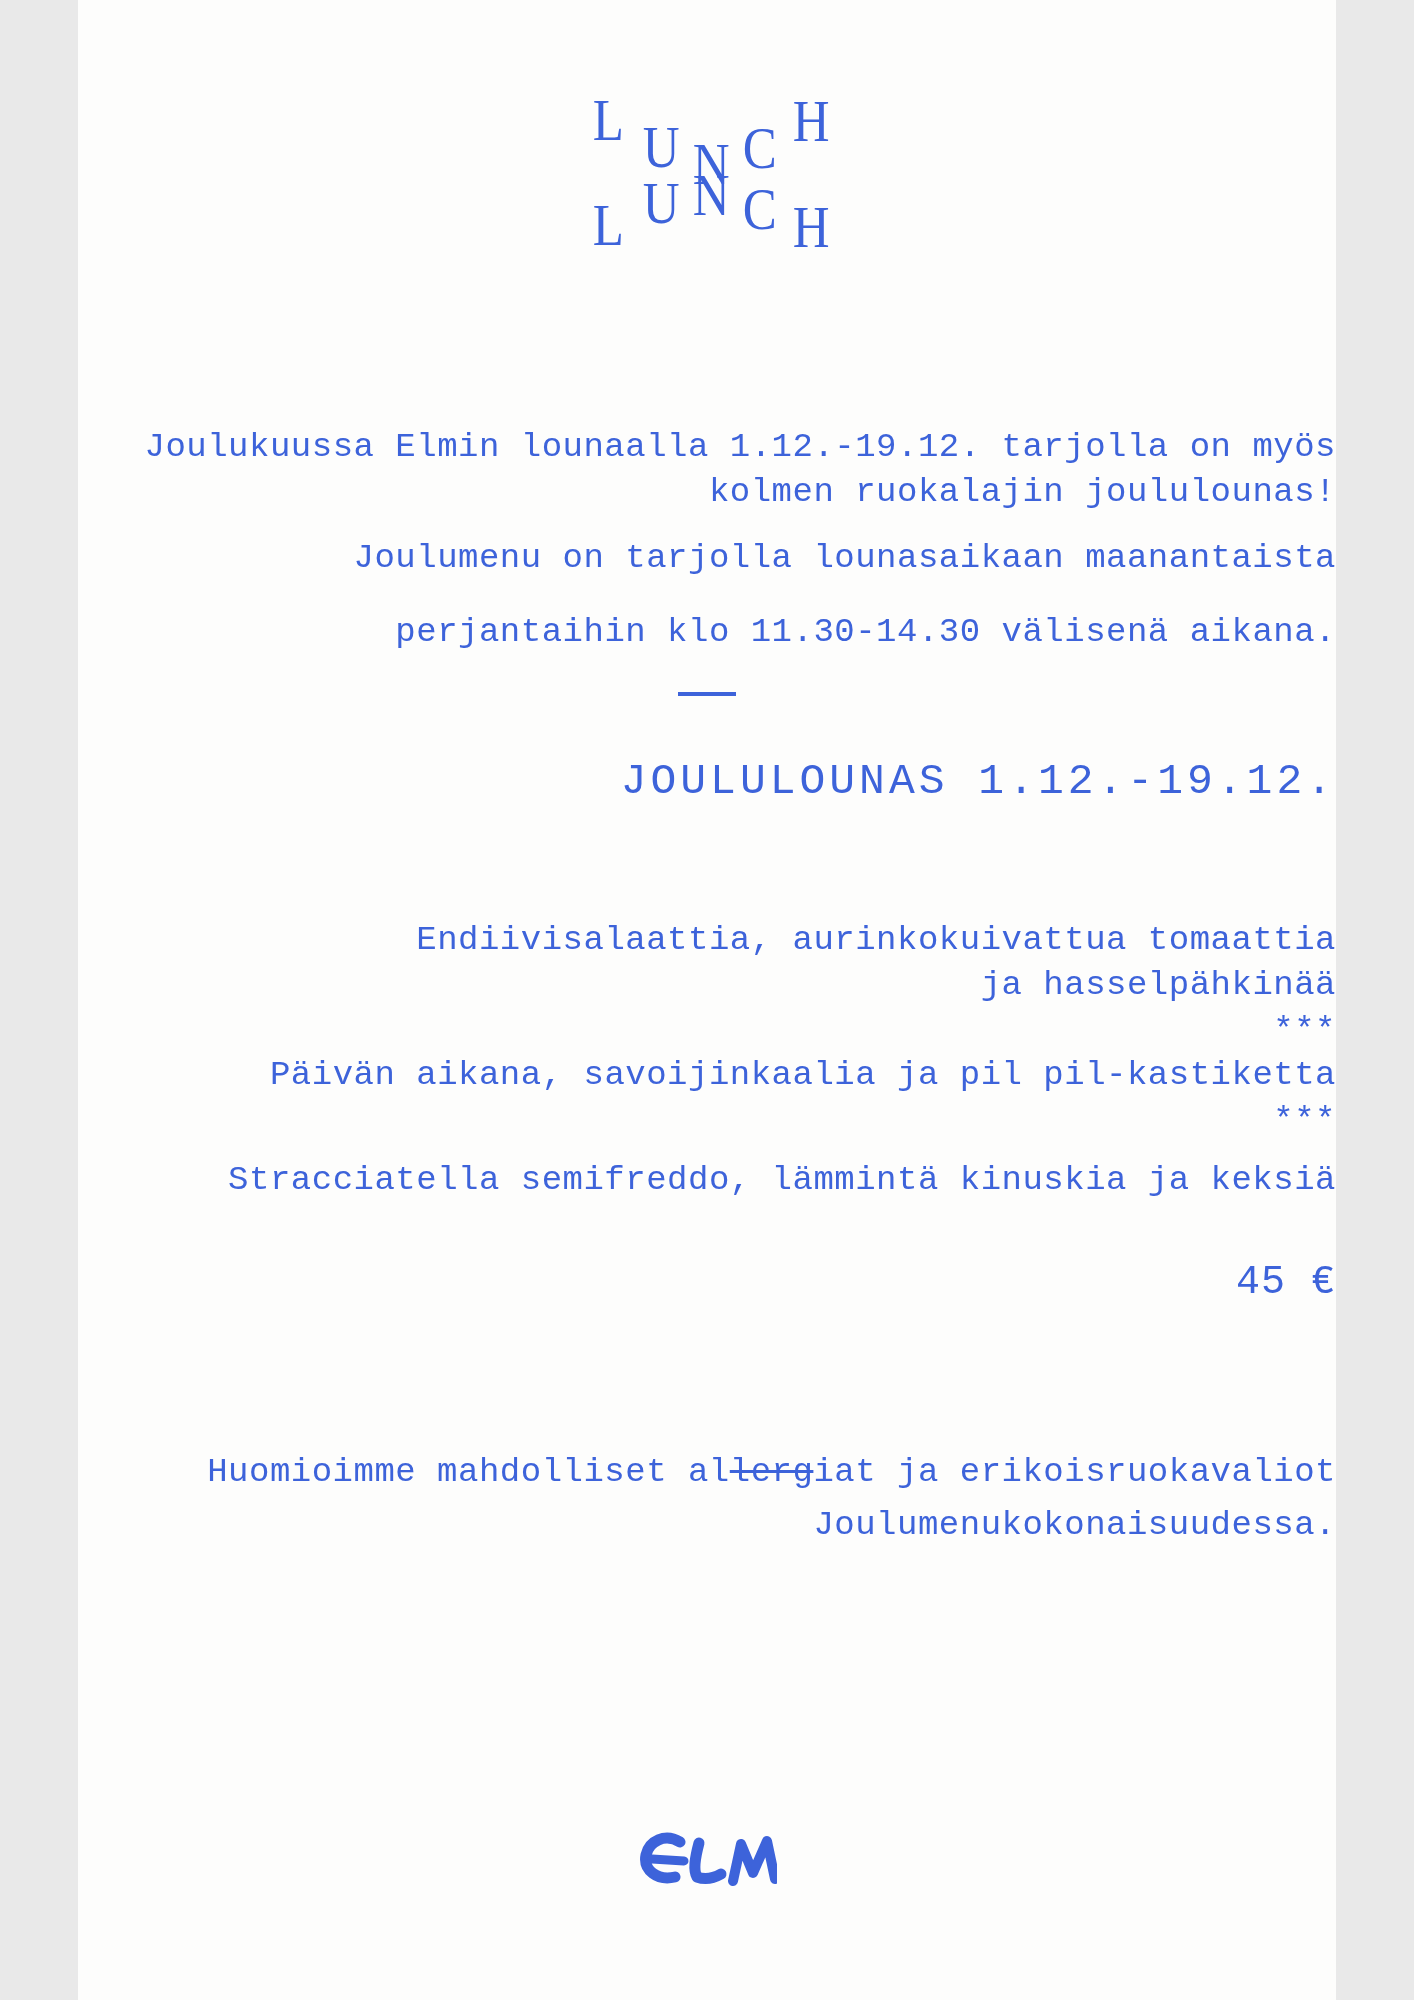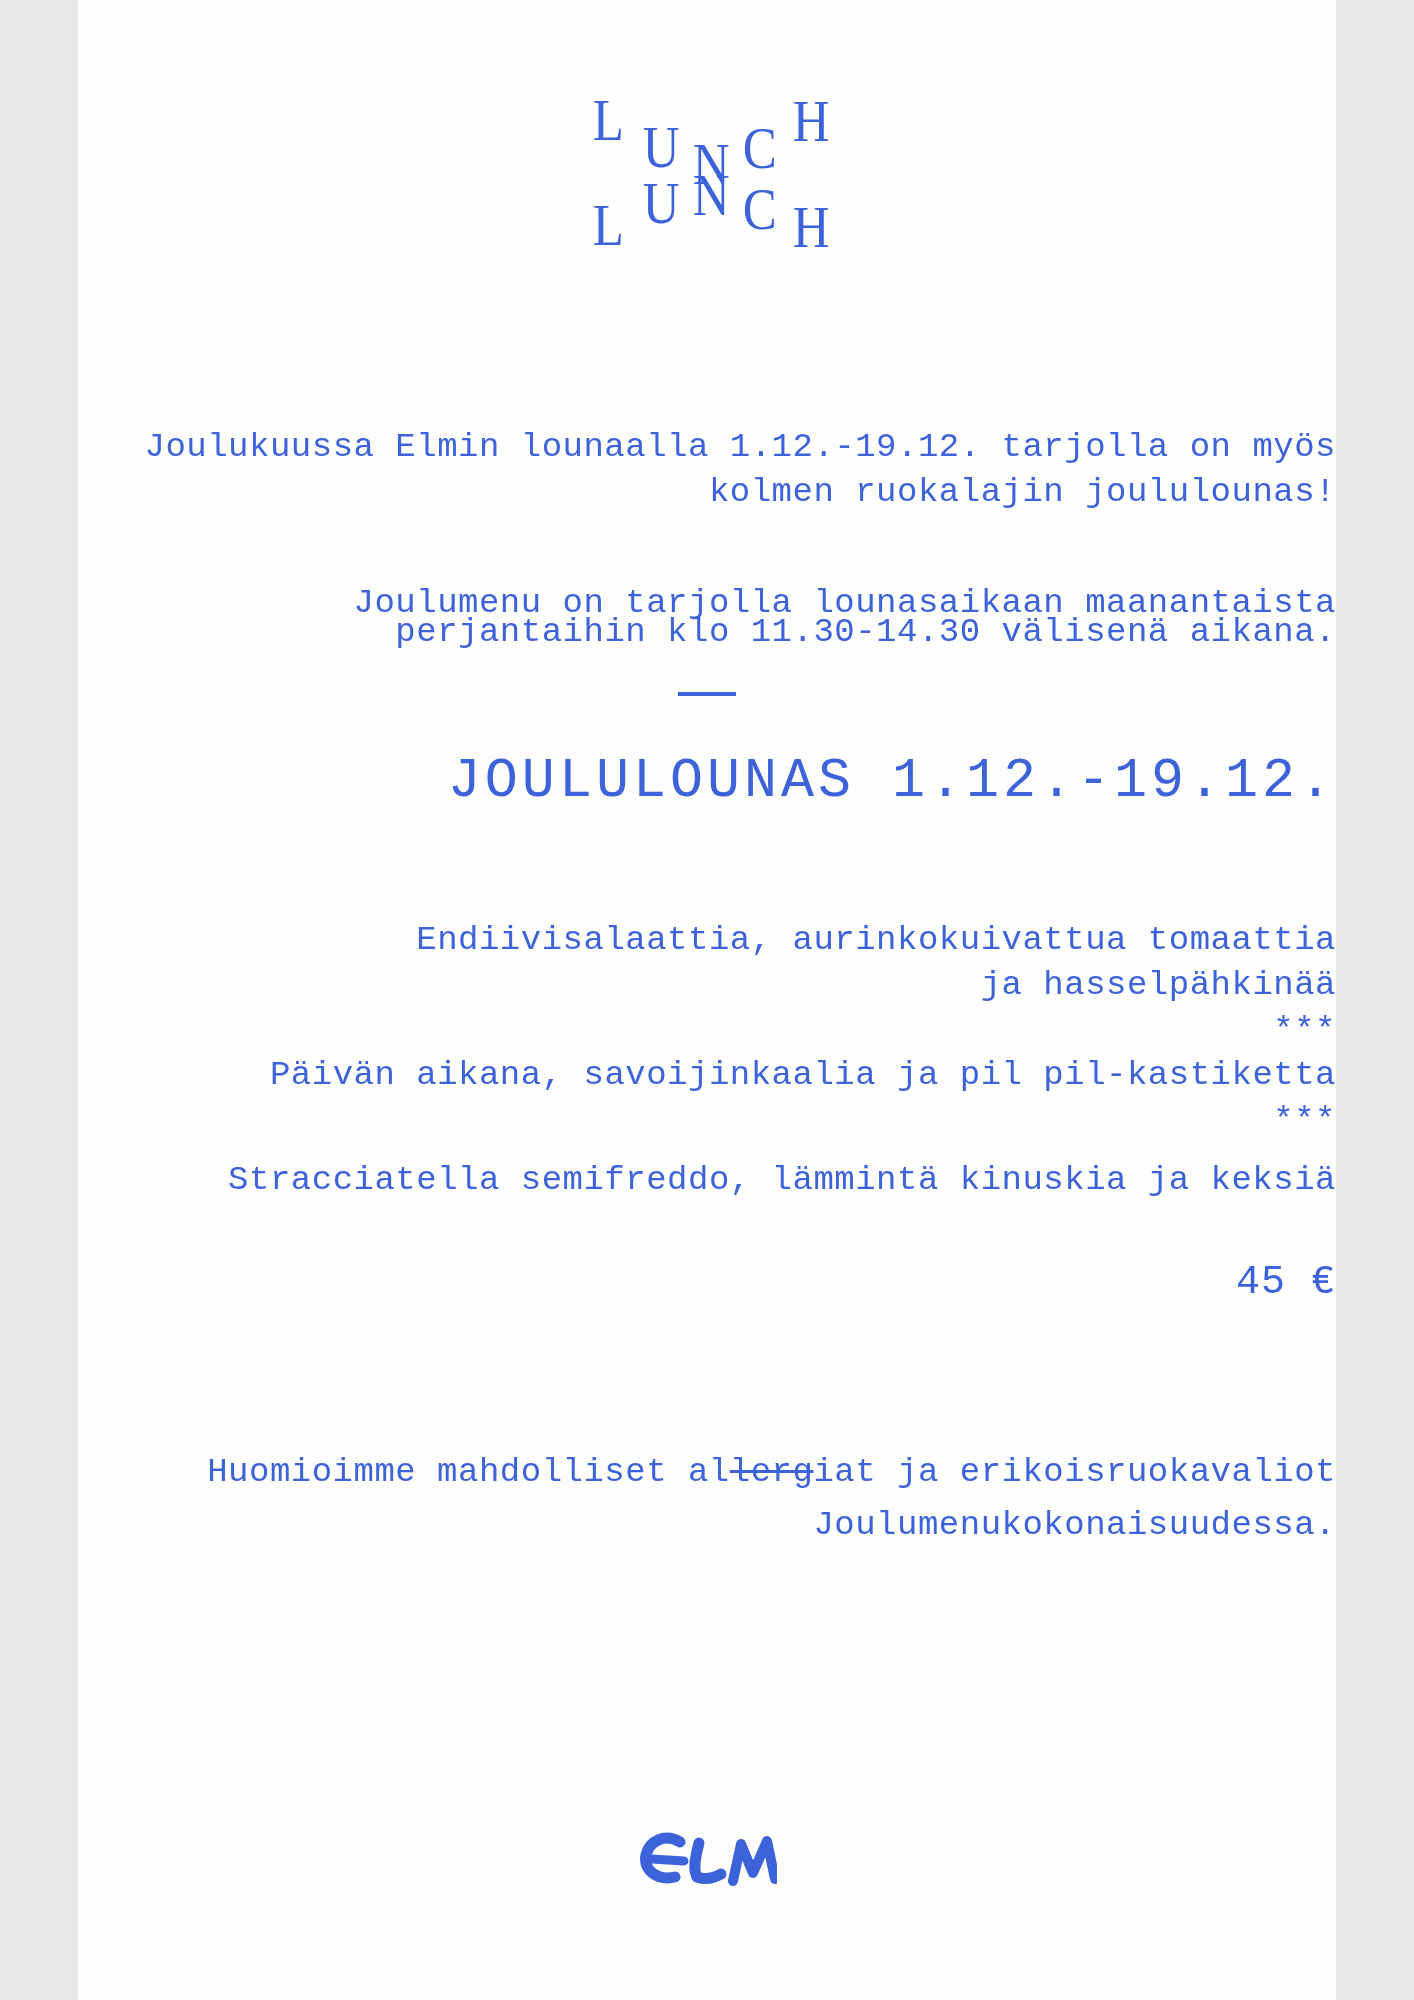--- a/index.html
+++ b/index.html
@@ -18,21 +18,21 @@
   }
   
   .line{
     position:absolute;left:0;right:0;
     text-align:right;
     font-size:34px;line-height:42px;
     white-space:pre;
     letter-spacing:0.5px;
   }
   .heading{
-    font-size:55px;line-height:52px;
+    font-size:43px;line-height:52px;
     letter-spacing:4px;
     padding-left:36px;
   }
   .price{
     font-size:40px;line-height:46px;
     letter-spacing:1px;
     margin-left:16px;
   }
   .struck{text-decoration:line-through;text-decoration-thickness:2.5px;}
   
@@ -91,21 +91,21 @@
       <span class="logo-letter">U</span>
       <span class="logo-letter">N</span>
       <span class="logo-letter">C</span>
       <span class="logo-letter">H</span>
     </div>
   </header>
 
   <p class="line" style="top:392px">Joulukuussa Elmin lounaalla 1.12.-19.12. tarjolla on myös</p>
   <p class="line" style="top:437px">kolmen ruokalajin joululounas!</p>
 
-  <p class="line" style="top:548px">Joulumenu on tarjolla lounasaikaan maanantaista</p>
+  <p class="line" style="top:503px">Joulumenu on tarjolla lounasaikaan maanantaista</p>
   <p class="line" style="top:577px">perjantaihin klo 11.30-14.30 välisenä aikana.</p>
 
   <div class="divider"></div>
 
   <h1 class="line heading" style="top:756px;margin:0;font-weight:normal">JOULULOUNAS 1.12.-19.12.</h1>
 
   <p class="line" style="top:885px">Endiivisalaattia, aurinkokuivattua tomaattia</p>
   <p class="line" style="top:930px">ja hasselpähkinää</p>
   <p class="line" style="top:975px">***</p>
   <p class="line" style="top:1020px">Päivän aikana, savoijinkaalia ja pil pil-kastiketta</p>

